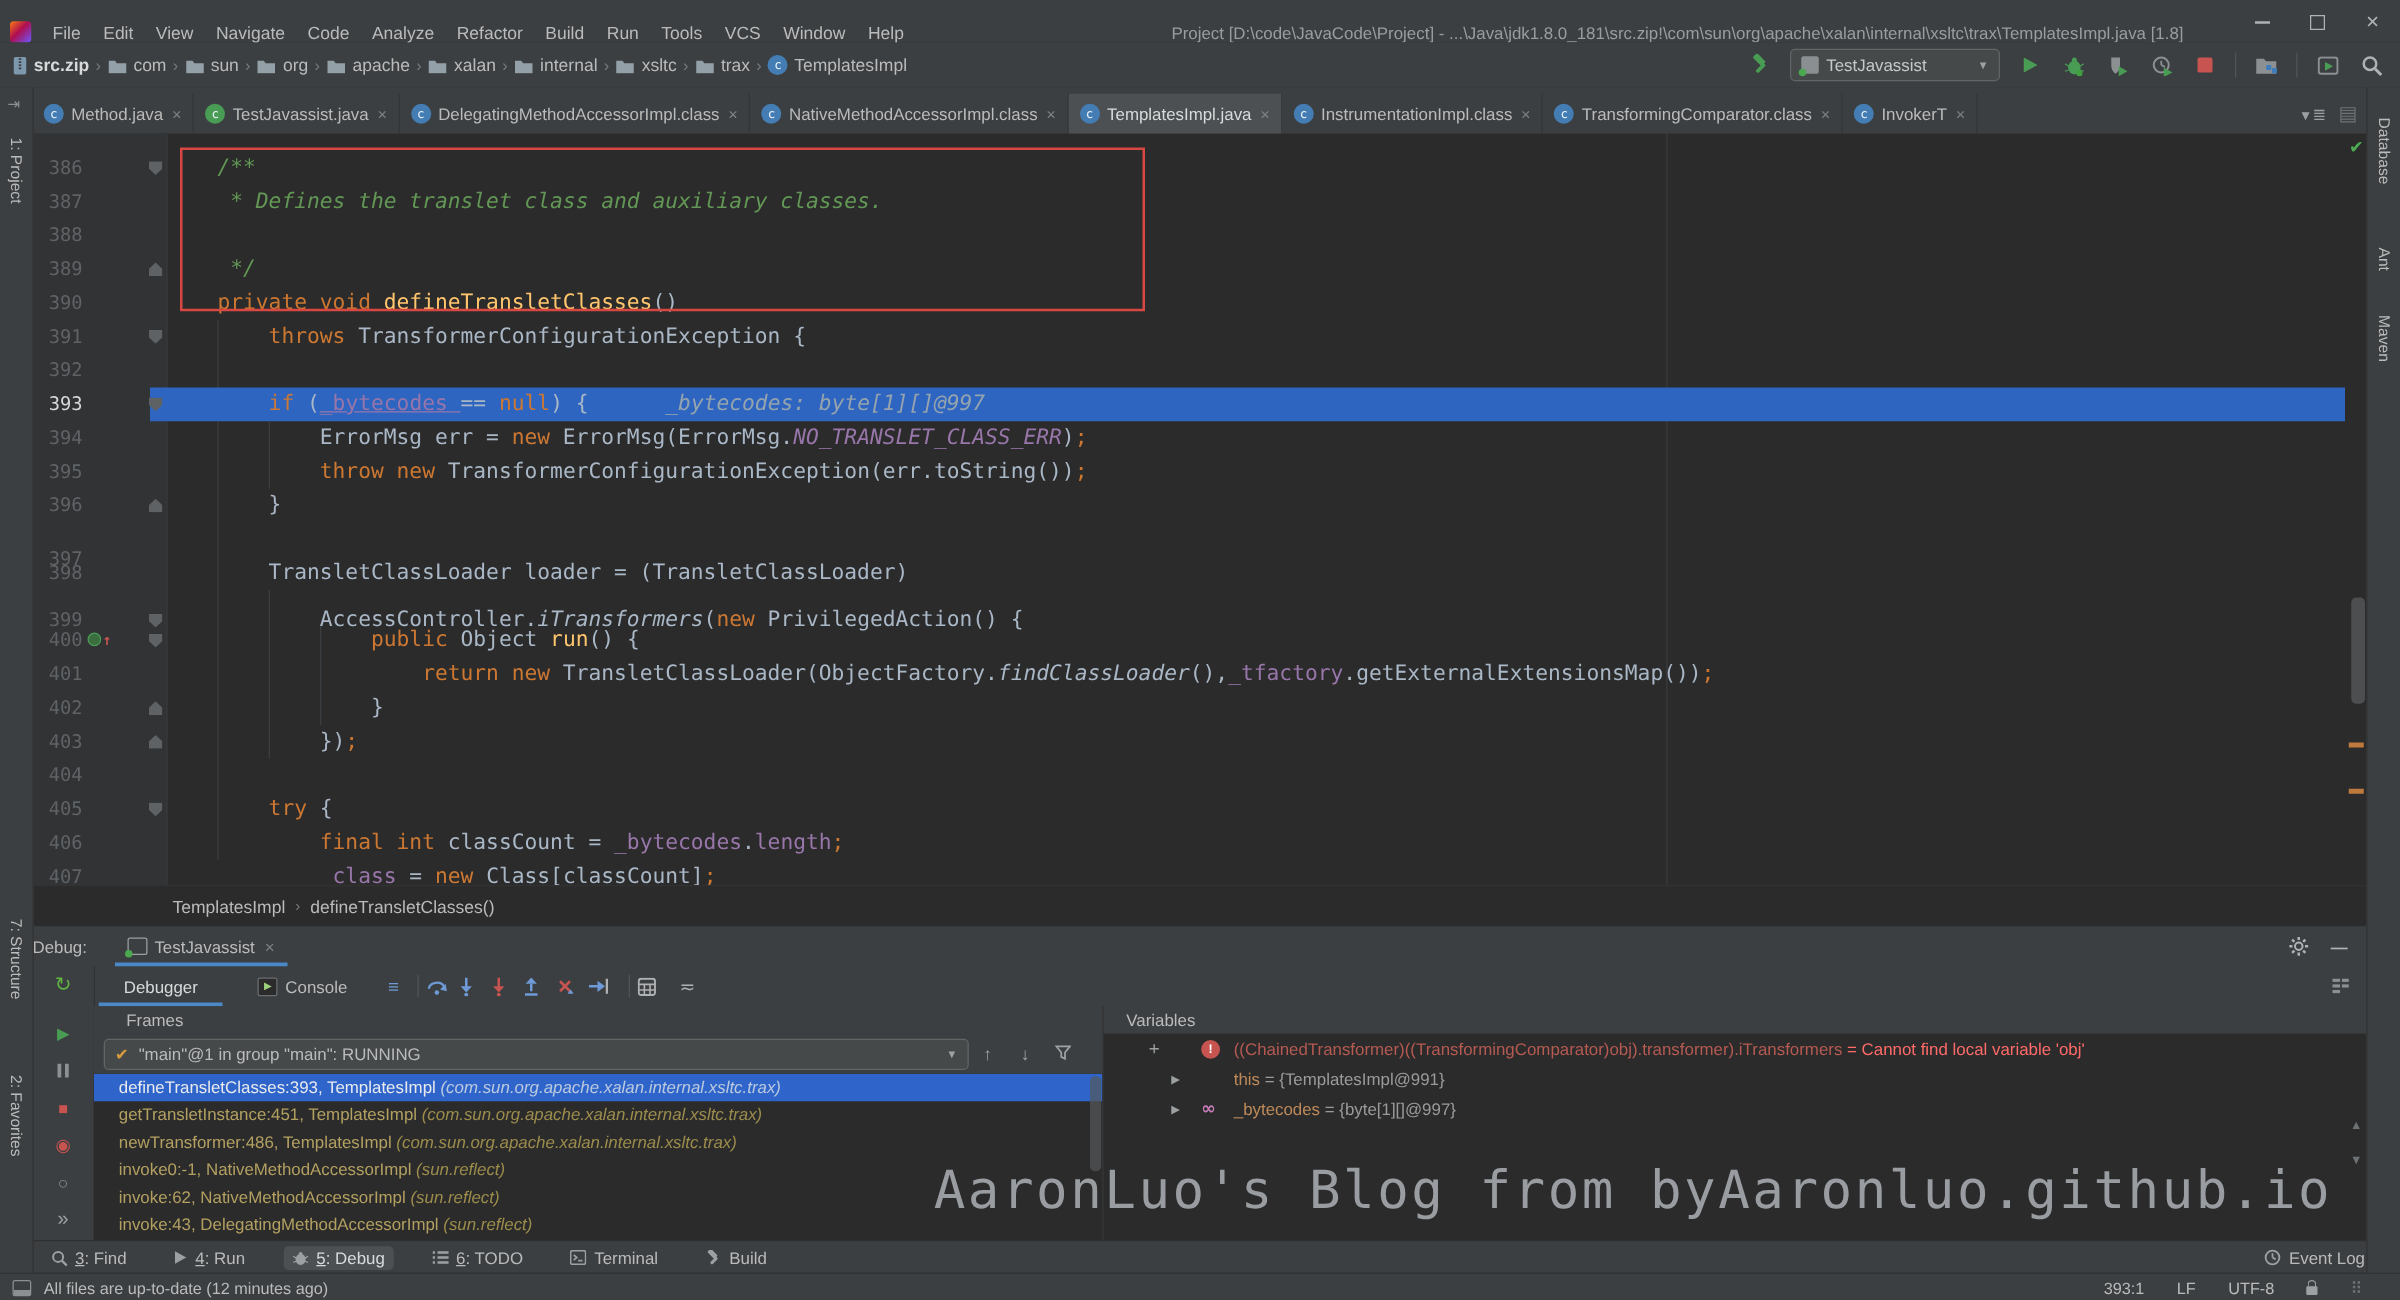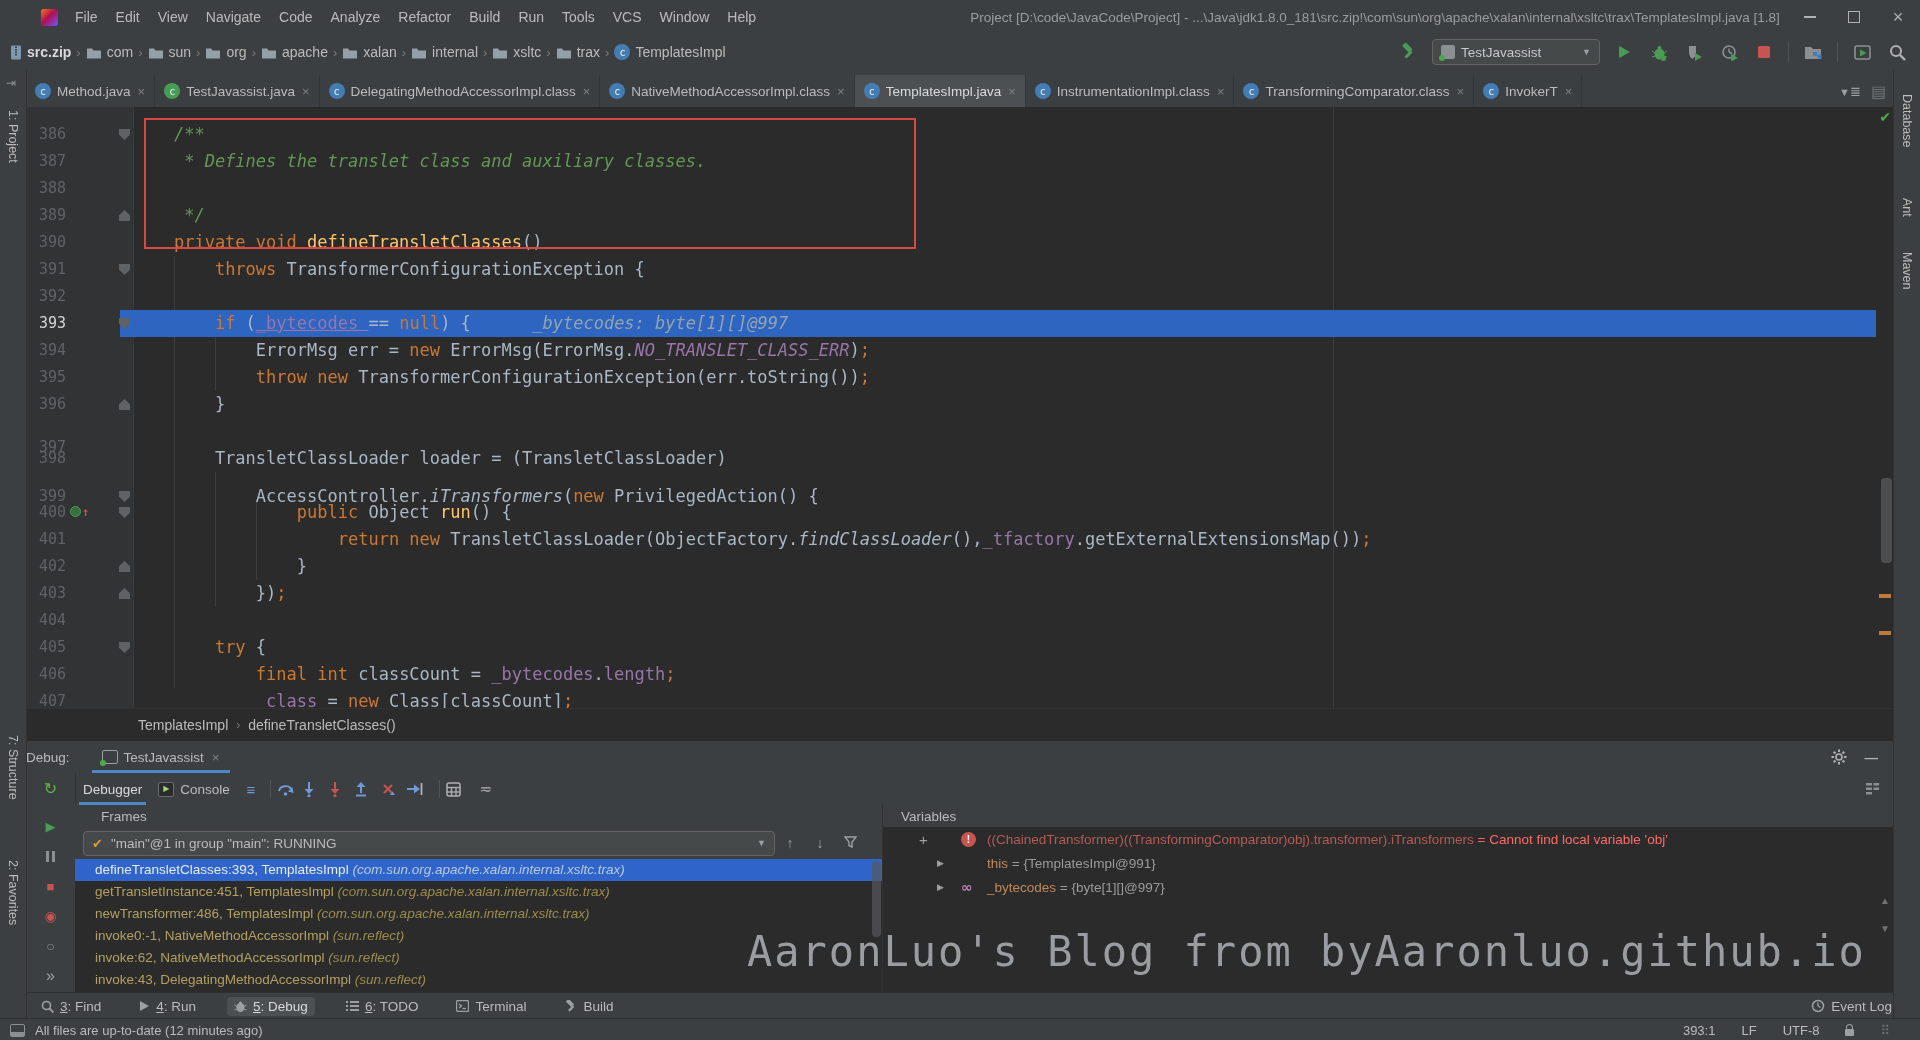--- a/index.html
+++ b/index.html
@@ -1,20 +1,20 @@
 <!DOCTYPE html>
 <html><head>
 <meta charset="utf-8">
 <style>
   html,body{margin:0;padding:0;background:#2B2B2B;}
   body{width:1920px;height:1040px;position:relative;overflow:hidden;
        font-family:"Liberation Sans",sans-serif;color:#BBBBBB;-webkit-font-smoothing:antialiased;}
   
   #titlebar{position:absolute;top:0;left:0;right:0;height:34px;background:#3C3F41;
-            border-bottom:1px solid #2d2f30;display:flex;align-items:center;font-size:14px;padding-left:33px;}
+            border-bottom:1px solid #2d2f30;display:flex;align-items:flex-end;font-size:14px;}
   #logo{width:17px;height:17px;border-radius:3px;margin:0 8px 0 8px;
         background:linear-gradient(135deg,#f97a12 0%,#b00e50 45%,#6b57ff 100%);}
   .menu-item{padding:0 9px;color:#BBBBBB;cursor:default;}
   #win-title{color:#9a9da0;margin-left:205px;font-size:13.5px;white-space:nowrap;overflow:hidden;}
   #win-controls{margin-left:auto;display:flex;}
   .winbtn{width:44px;height:33px;display:flex;align-items:center;justify-content:center;color:#AFB1B3;}
   .wb-min{width:12px;height:2px;background:#AFB1B3;}
   .wb-max{width:10px;height:10px;border:1.5px solid #AFB1B3;}
   
   #navbar{position:absolute;top:34px;left:0;right:0;height:36px;background:#3C3F41;
@@ -87,21 +87,21 @@
   #debug{position:absolute;top:740px;left:26px;width:1868px;height:252px;background:#3C3F41;border-top:1px solid #2a2c2d;}
   #dbg-header{position:absolute;top:0;left:0;right:0;height:32px;display:flex;align-items:center;font-size:13.5px;}
   #dbg-header .dbg-label{color:#BBBBBB;}
   #dbg-tab{position:relative;height:32px;display:flex;align-items:center;margin-left:22px;padding:0 10px;}
   #dbg-tab .ul{position:absolute;left:0;right:0;bottom:0;height:3px;background:#4A88C7;}
   .dbg-tab-icn{width:14px;height:12px;border:1.5px solid #9aa0a3;border-radius:2px;position:relative;margin-right:6px;}
   .dbg-tab-icn:after{content:'';position:absolute;left:-3px;bottom:-3px;width:6px;height:6px;border-radius:50%;background:#4aa84e;}
   #dbg-header .close{margin-left:8px;color:#7e8284;}
   #dbg-header-right{margin-left:auto;display:flex;gap:18px;padding-right:16px;align-items:center;color:#AFB1B3;}
   #dbg-toolbar{position:absolute;top:32px;left:49px;right:0;height:32px;display:flex;align-items:center;font-size:13.5px;}
-  .dtab{position:relative;height:32px;display:flex;align-items:center;padding:0 8px;color:#BBBBBB;}
+  .dtab{position:relative;height:32px;display:flex;align-items:center;padding:0 24px;color:#BBBBBB;}
   .dtab.sel{color:#d8dadb;}
   .dtab.sel .ul{position:absolute;left:4px;right:4px;bottom:0;height:3px;background:#4A88C7;}
   .console-icn{width:14px;height:13px;background:#2b2b2b;border:1px solid #6a6e70;border-radius:2px;color:#9fd17a;
                font-size:8px;line-height:11px;text-align:center;margin-right:6px;}
   .ticn{width:26px;text-align:center;font-size:15px;color:#6E9BD7;}.ticn.gray{color:#AFB1B3;}
   .tsep{width:1px;height:18px;background:#515456;margin:0 6px;}
   #dbg-toolbar-right{margin-left:auto;padding-right:14px;color:#AFB1B3;}
   
   #dbg-btncol{position:absolute;top:32px;left:0;width:49px;bottom:0;border-right:1px solid #323232;
               display:flex;flex-direction:column;align-items:center;}

